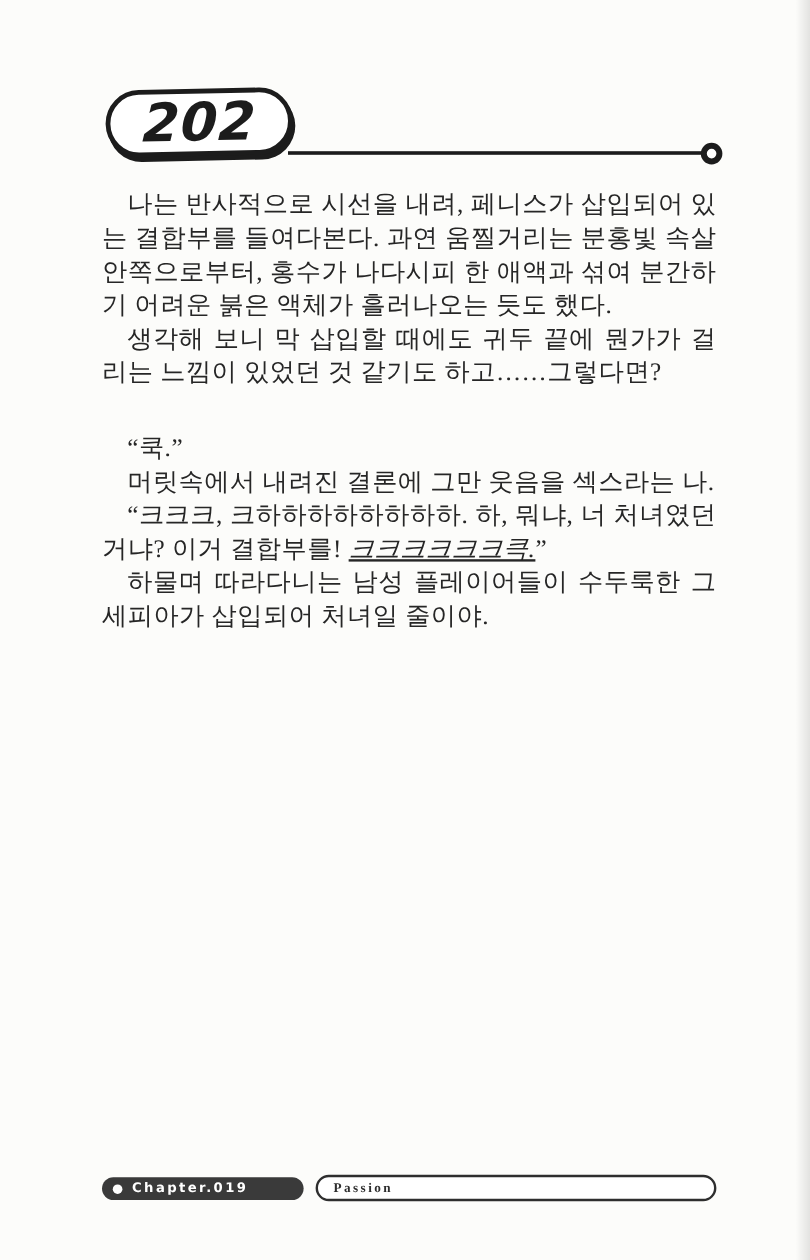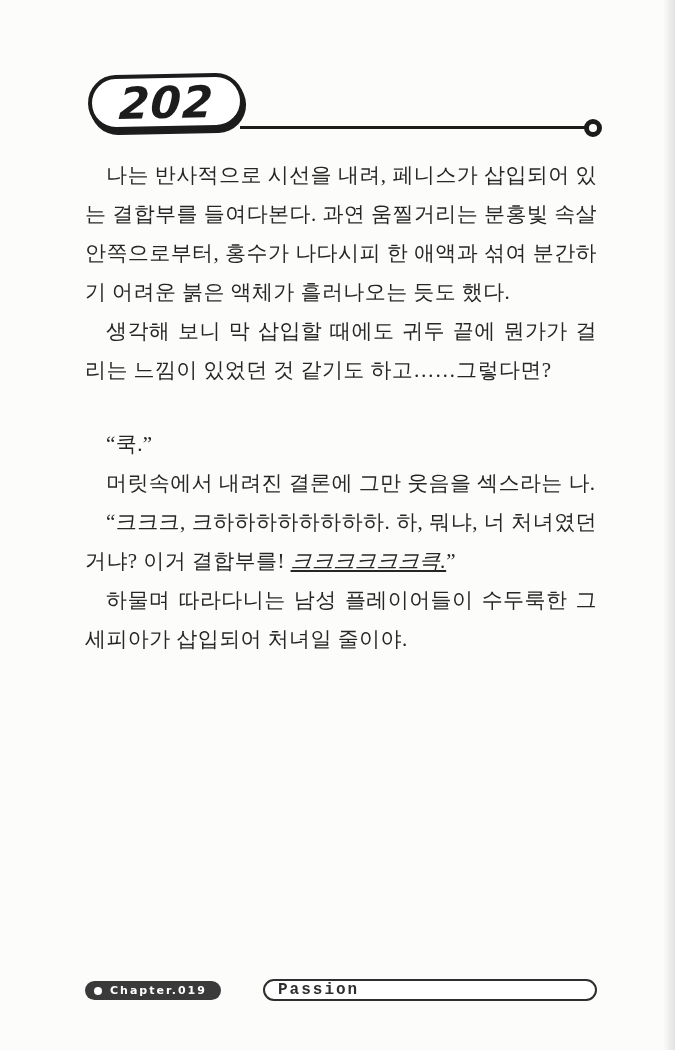--- a/index.html
+++ b/index.html
@@ -40,48 +40,48 @@
     position:absolute;left:240px;top:126px;width:346px;height:3px;
     background:#1c1c1c;
   }
   .header-ring{
     position:absolute;left:584px;top:119px;width:18px;height:18px;
     border:5px solid #1c1c1c;border-radius:50%;background:#fff;
   }
   
   .body-text{
     position:absolute;left:85px;top:156px;width:512px;
-    font-size:21px;line-height:39px;letter-spacing:0.02em;
+    font-size:21px;line-height:28px;letter-spacing:0.02em;
     text-align:justify;word-break:break-all;
   }
   .para{text-indent:1em;margin:0;}
   .blank-line{height:35px;}
   .italic{font-style:italic;text-decoration:underline;}
   
   .chapter-pill{
-    position:absolute;left:85px;top:981px;width:136px;height:19px;
+    position:absolute;left:85px;top:981px;width:168px;height:19px;
     background:var(--pill-bg);border-radius:10px;
     display:flex;align-items:center;gap:8px;padding-left:9px;
   }
   .chapter-pill .dot{
     width:8px;height:8px;border-radius:50%;background:#fff;flex:0 0 auto;
   }
   .chapter-pill .label{
     font-family:"DejaVu Sans","Liberation Sans",sans-serif;
     font-size:11px;font-weight:bold;color:#fff;letter-spacing:2px;
     transform:translateY(-0.5px);
   }
   .title-pill{
     position:absolute;left:263px;top:979px;width:334px;height:22px;
     border:2px solid #2e2e2e;border-radius:11px;background:#fff;
     display:flex;align-items:center;padding-left:13px;
   }
   .title-pill .label{
-    font-family:Liberation Mono, monospace;
-    font-size:16px;font-weight:bold;color:#2e2e2e;letter-spacing:2px;
+    font-family:Liberation Serif, serif;
+    font-size:11px;font-weight:bold;color:#2e2e2e;letter-spacing:2px;
   }
 </style>
 </head>
 <body>
 
 <div class="page">
 
   <div class="pagenum-pill">
     <span class="num">202</span>
   </div>

